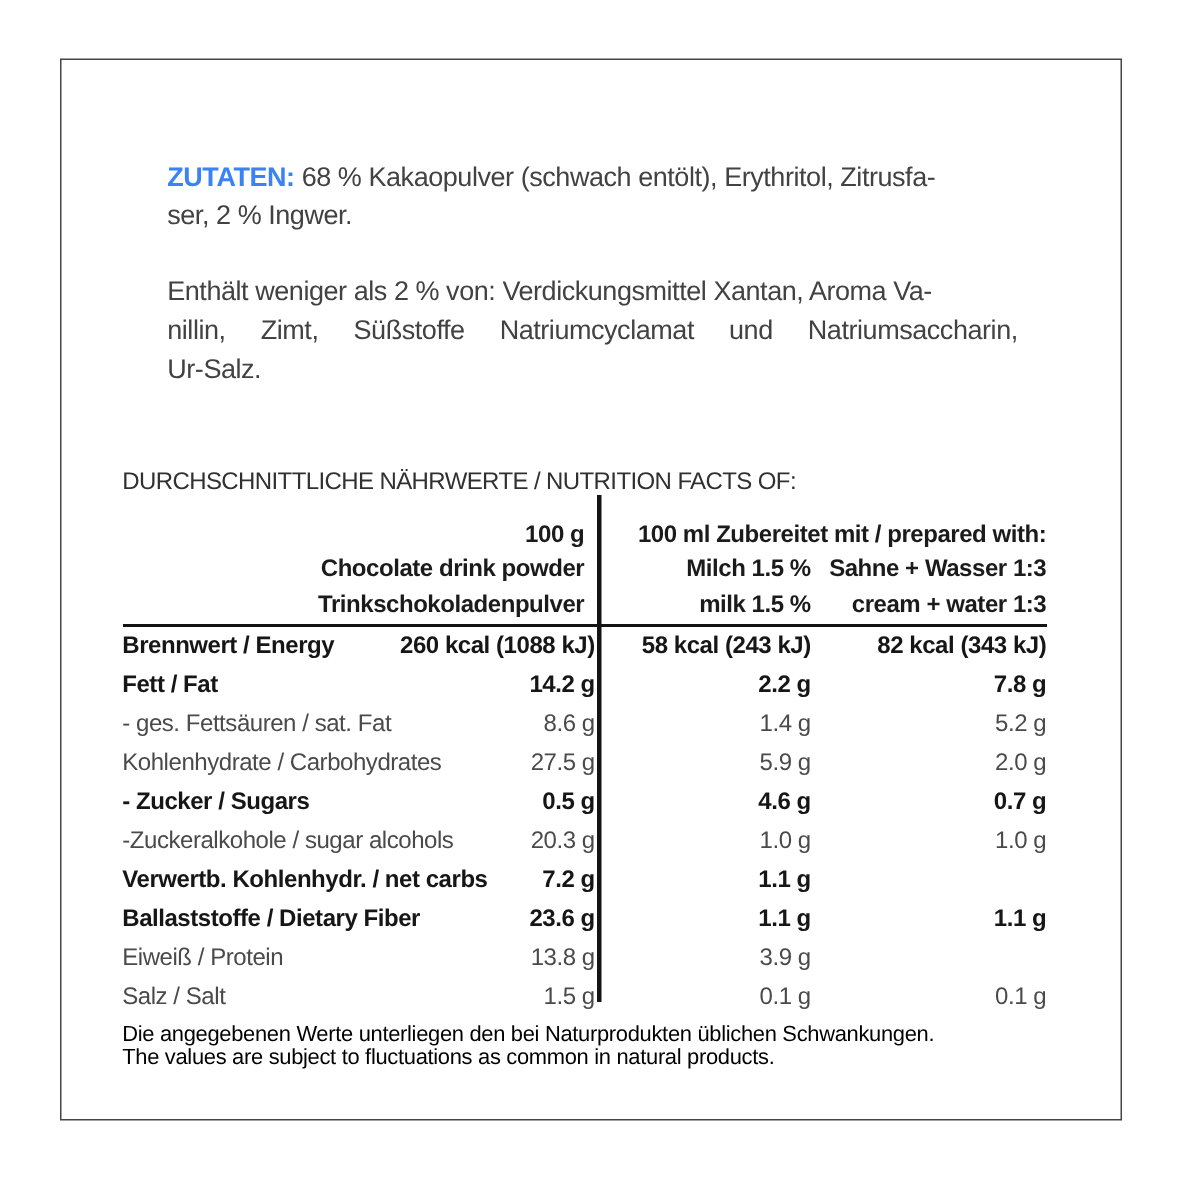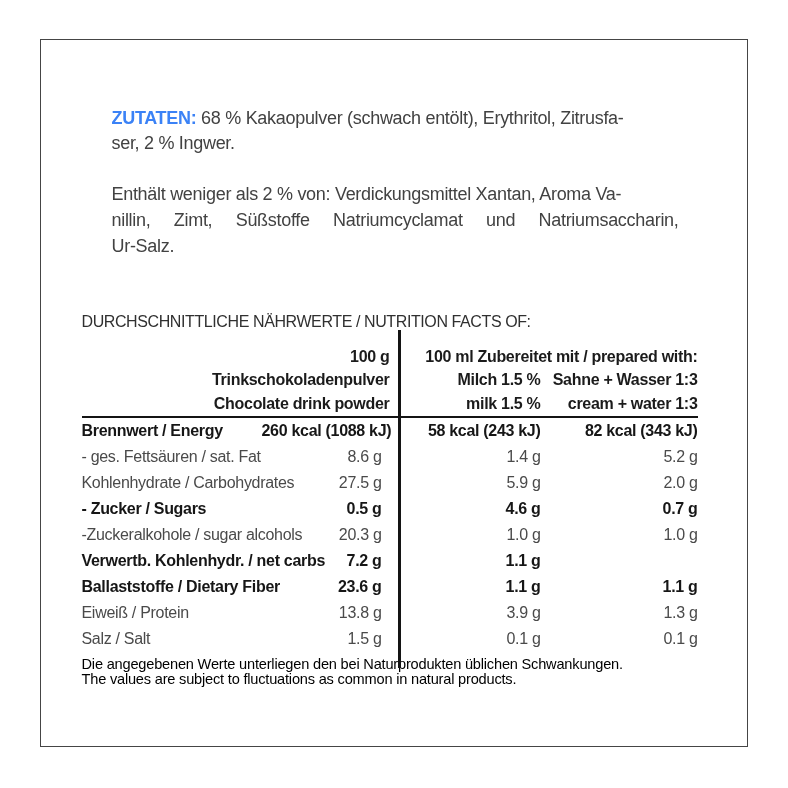--- a/index.html
+++ b/index.html
@@ -36,21 +36,21 @@
   .h-col1 div{white-space:nowrap;}
   .h-col23-title{text-align:right;white-space:nowrap;}
   .h-sub{display:grid;grid-template-columns:142px 157px;}
   .h-sub div{text-align:right;white-space:nowrap;}
   .tbody{position:relative;}
   .trow{
     display:grid;grid-template-columns:180px 137px 142px 157px;
     font-size:16px;line-height:26px;letter-spacing:-0.3px;color:#4a4a4a;
   }
   .trow .lbl{text-align:left;white-space:nowrap;}
-  .trow .v1{text-align:right;padding-right:17px;white-space:nowrap;}
+  .trow .v1{text-align:right;padding-right:2px;white-space:nowrap;}
   .trow .v2,.trow .v3{text-align:right;white-space:nowrap;}
   .trow.b{font-weight:bold;color:#161616;}
   .vdivider{
     position:absolute;left:316px;top:33px;width:3px;height:338px;background:#141414;
   }
   .footnote{
     margin-top:5px;font-size:14.6px;line-height:15.4px;color:#000000;letter-spacing:-0.2px;
   }
   .footnote div{white-space:nowrap;}
 </style>
@@ -73,42 +73,48 @@
         <div class="ln">Ur-Salz.</div>
       </div>
     </div>
 
     <div class="ntable" style="left:40.5px;top:256.5px;">
       <div class="ntitle">DURCHSCHNITTLICHE NÄHRWERTE / NUTRITION FACTS OF:</div>
 
       <div class="thead">
         <div class="h-col1">
           <div>100 g</div>
+          <div>Chocolate drink powder</div>
           <div>Trinkschokoladenpulver</div>
-          <div>Chocolate drink powder</div>
         </div>
         <div>
           <div class="h-col23-title">100 ml Zubereitet mit / prepared with:</div>
           <div class="h-sub">
             <div>Milch 1.5 %</div>
             <div>Sahne + Wasser 1:3</div>
           </div>
           <div class="h-sub">
             <div>milk 1.5 %</div>
             <div>cream + water 1:3</div>
           </div>
         </div>
       </div>
 
       <div class="tbody">
         <div class="trow b">
           <div class="lbl">Brennwert / Energy</div>
           <div class="v1">260 kcal (1088 kJ)</div>
           <div class="v2">58 kcal (243 kJ)</div>
           <div class="v3">82 kcal (343 kJ)</div>
+        </div>
+        <div class="trow b">
+          <div class="lbl">Fett / Fat</div>
+          <div class="v1">14.2 g</div>
+          <div class="v2">2.2 g</div>
+          <div class="v3">7.8 g</div>
         </div>
         <div class="trow">
           <div class="lbl">- ges. Fettsäuren / sat. Fat</div>
           <div class="v1">8.6 g</div>
           <div class="v2">1.4 g</div>
           <div class="v3">5.2 g</div>
         </div>
         <div class="trow">
           <div class="lbl">Kohlenhydrate / Carbohydrates</div>
           <div class="v1">27.5 g</div>
@@ -135,21 +141,20 @@
         <div class="trow b">
           <div class="lbl">Ballaststoffe / Dietary Fiber</div>
           <div class="v1">23.6 g</div>
           <div class="v2">1.1 g</div>
           <div class="v3">1.1 g</div>
         </div>
         <div class="trow">
           <div class="lbl">Eiweiß / Protein</div>
           <div class="v1">13.8 g</div>
           <div class="v2">3.9 g</div>
-          <div class="v3">1.3 g</div>
         </div>
         <div class="trow">
           <div class="lbl">Salz / Salt</div>
           <div class="v1">1.5 g</div>
           <div class="v2">0.1 g</div>
           <div class="v3">0.1 g</div>
         </div>
       </div>
 
       <div class="vdivider"></div>

